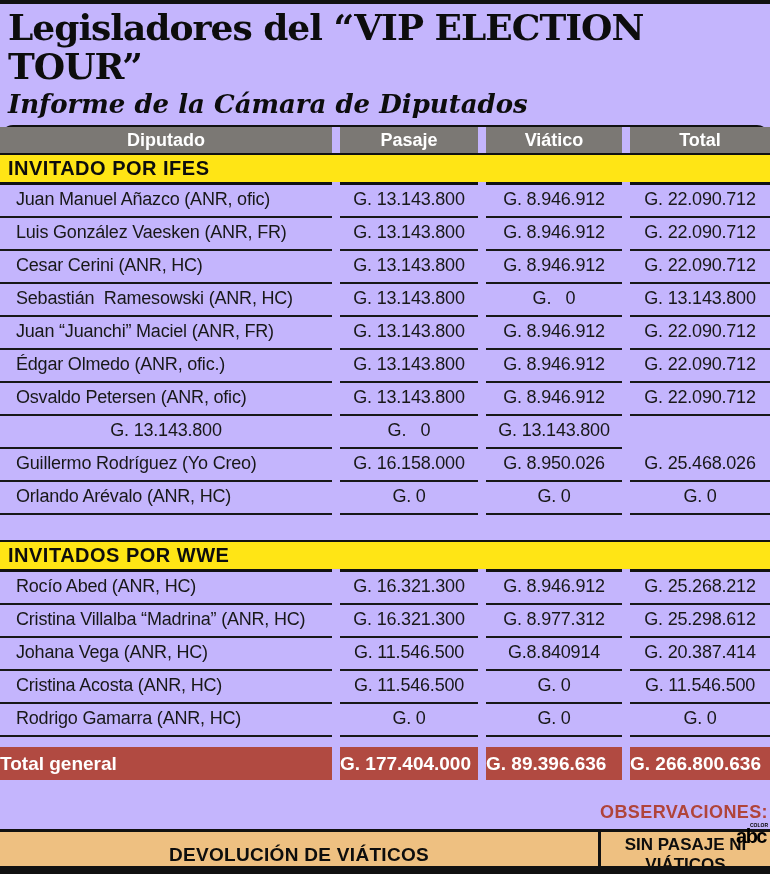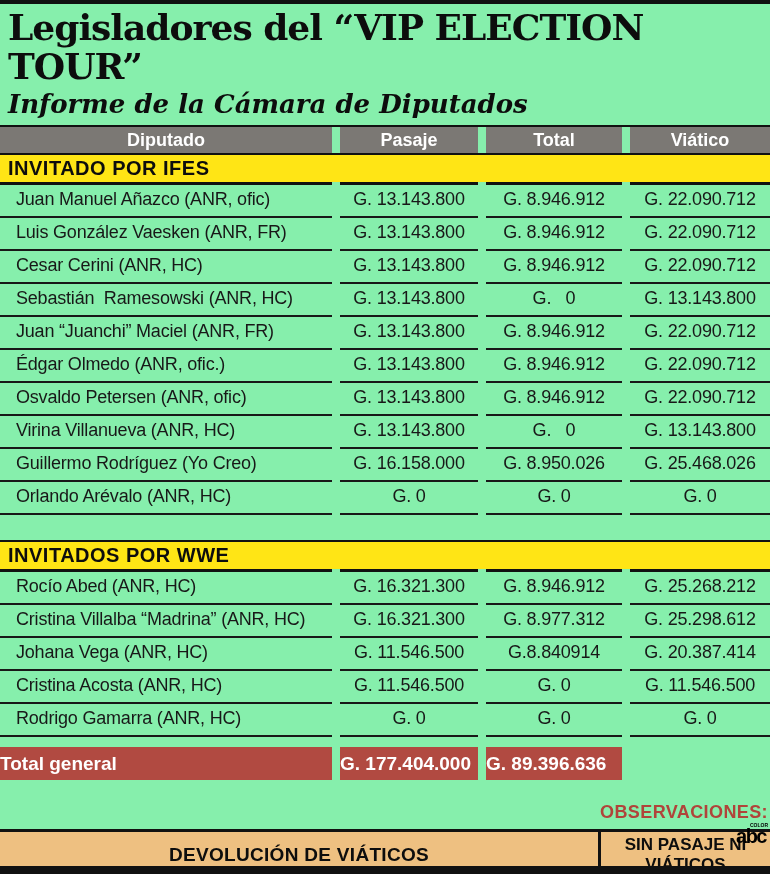--- a/index.html
+++ b/index.html
@@ -1,35 +1,35 @@
 <!DOCTYPE html>
 <html><head>
 <meta charset="utf-8">
 <style>
   html,body { margin:0; padding:0; background:#fff; }
   .page {
     position:relative; width:770px; height:874px; overflow:hidden;
-    background:#86efac; color:#181818;
+    background:#c4b5fd; color:#181818;
     font-family:"Liberation Sans", sans-serif;
     -webkit-font-smoothing:antialiased;
   }
   .top-rule { height:4px; background:#111; width:100%; }
 
   .title {
     font-family:"DejaVu Serif", serif; font-weight:700;
     font-size:36px; line-height:1.08; letter-spacing:-1px;
     margin:4px 0 0 8px; color:#0d0d0d;
   }
   .subtitle {
     font-family:"DejaVu Serif", serif; font-weight:700; font-style:italic;
     font-size:26px; margin:3px 0 6px 8px; color:#0d0d0d;
   }
 
   
-  .grid4 { display:grid; grid-template-columns:332px 138px 136px 140px; column-gap:8px; }
+  .grid4 { display:grid; grid-template-columns:332px 138px 136px 140px; column-gap:8px;border-radius:13px; }
   .thead { border-top:2px solid #111; }
   .th {
     background:#7b7874; color:#fff; font-weight:700; font-size:18px;
     height:26px; line-height:26px; text-align:center;
   }
   .band {
     background:#ffe515; border-top:2px solid #111;
     height:27px; line-height:27px; padding-left:8px;
   }
   .band-label { font-weight:800; font-size:20px; letter-spacing:.5px; color:#0d0d0d; }
@@ -78,22 +78,22 @@
 
 <div class="page">
   <div class="top-rule"></div>
 
   <h1 class="title">Legisladores del “VIP ELECTION TOUR”</h1>
   <h2 class="subtitle">Informe de la Cámara de Diputados</h2>
 
   <div class="thead grid4">
     <div class="th">Diputado</div>
     <div class="th">Pasaje</div>
+    <div class="th">Viático</div>
     <div class="th">Total</div>
-    <div class="th">Viático</div>
   </div>
 
   <div id="sections">
   <section class="tsection">
     <div class="band">
       <span class="band-label">INVITADO POR IFES</span>
     </div>
     <div class="rule-row grid4">
       <div></div>
       <div></div>
@@ -144,21 +144,20 @@
   </div>
 
   <div class="trow grid4">
     <div class="cell name">Osvaldo Petersen (ANR, ofic)</div>
     <div class="cell num">G. 13.143.800</div>
     <div class="cell num">G. 8.946.912</div>
     <div class="cell num">G. 22.090.712</div>
   </div>
 
   <div class="trow grid4">
-    <div class="cell name">Virina Villanueva (ANR, HC)</div>
     <div class="cell num">G. 13.143.800</div>
     <div class="cell num">G.   0</div>
     <div class="cell num">G. 13.143.800</div>
   </div>
 
   <div class="trow grid4">
     <div class="cell name">Guillermo Rodríguez (Yo Creo)</div>
     <div class="cell num">G. 16.158.000</div>
     <div class="cell num">G. 8.950.026</div>
     <div class="cell num">G. 25.468.026</div>
@@ -219,20 +218,21 @@
     <div class="cell num">G. 0</div>
   </div>
 </div>
   </section>
 </div>
 
   <div class="total-row grid4">
     <div class="tcell">Total general</div>
     <div class="tcell">G. 177.404.000</div>
     <div class="tcell">G. 89.396.636</div>
+    <div class="tcell">G. 266.800.636</div>
   </div>
 
   <div class="obs-bar">
     <span class="obs-label">OBSERVACIONES:</span>
     <span class="credit-wrap">
       <span class="credit-text">Infografía •</span>
       <span class="abc-logo">
         <span class="abc-sub">COLOR</span>
         <span class="abc-main">abc</span>
       </span>

